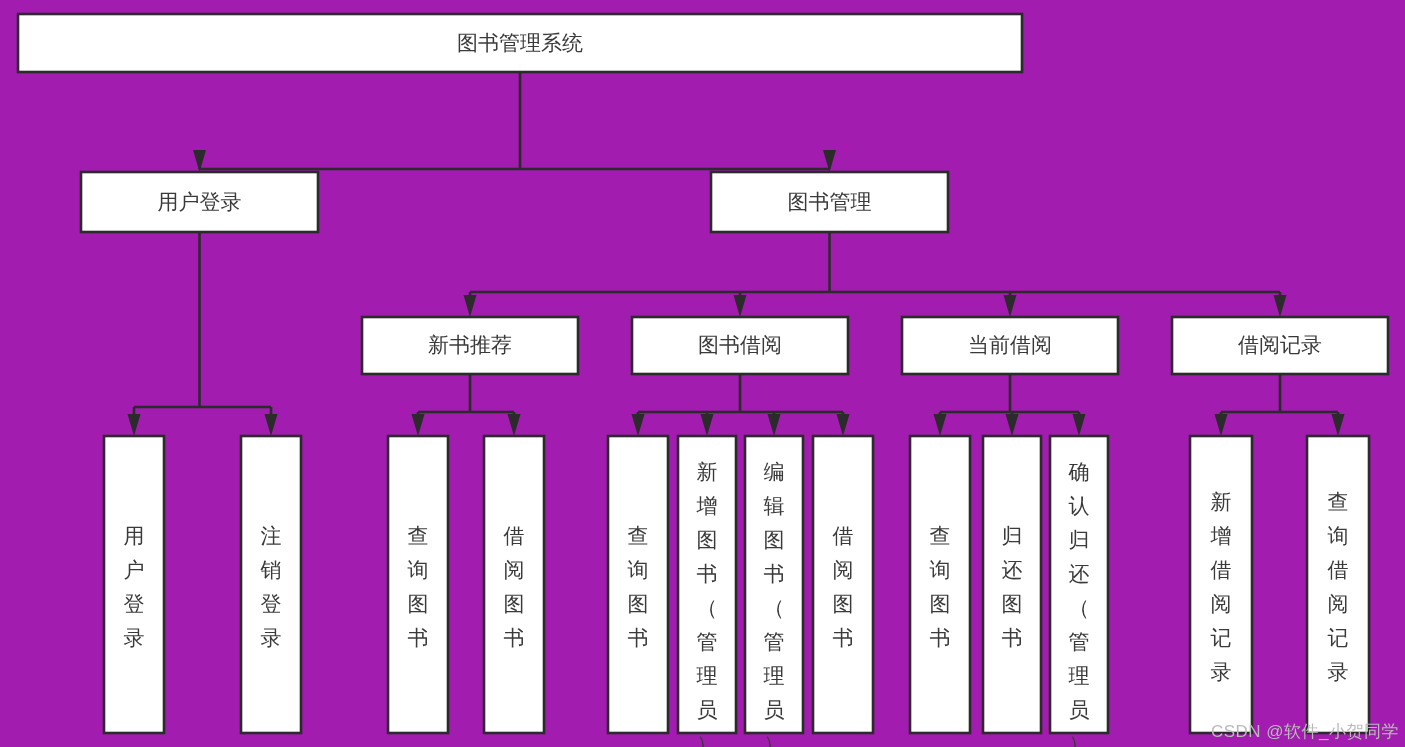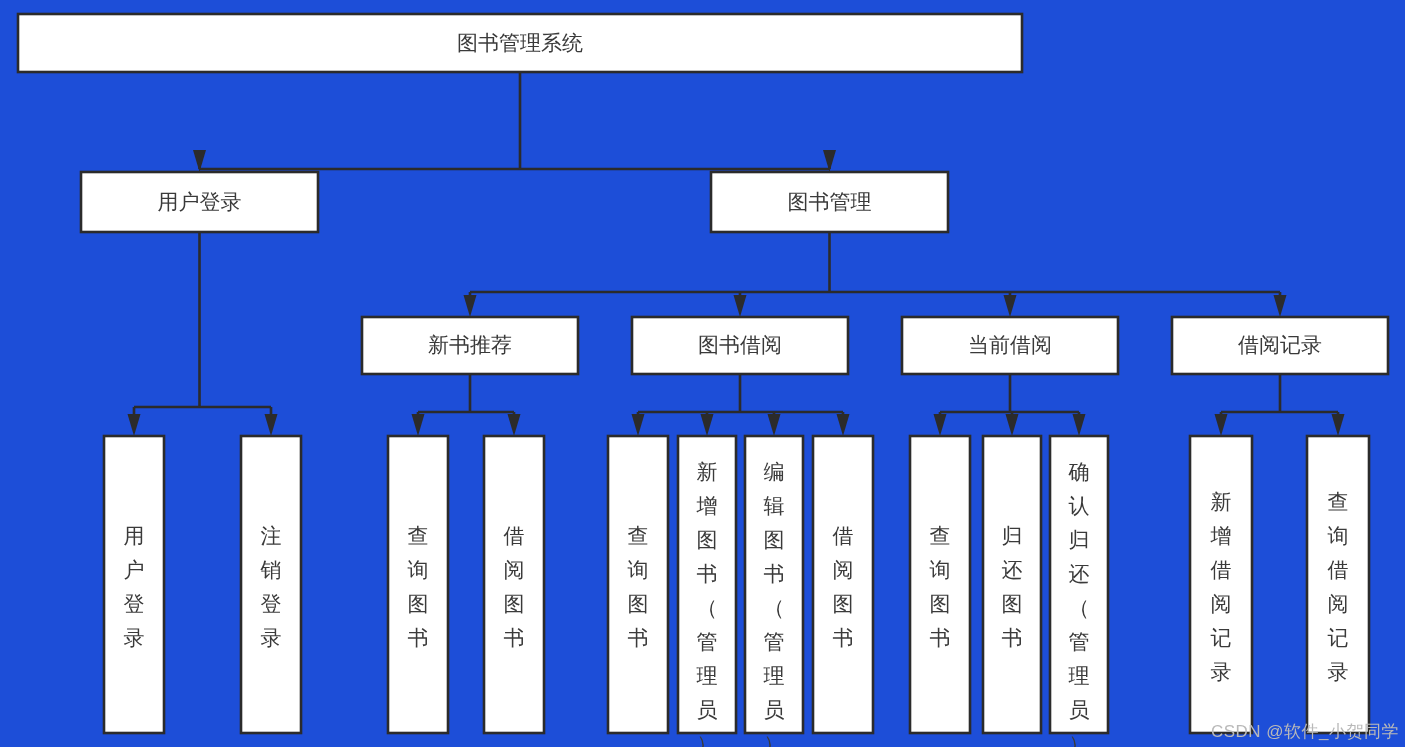--- a/index.html
+++ b/index.html
@@ -11,21 +11,21 @@
   body {
     width: 1405px;
     height: 747px;
     font-family: "Liberation Sans", "DejaVu Sans", sans-serif;
     overflow: hidden;
   }
   #diagram-root {
     position: relative;
     width: 1405px;
     height: 747px;
-    background: #1d4ed8;
+    background: #a21caf;
   }
   svg#chart-svg {
     position: absolute;
     left: 0;
     top: 0;
     width: 1405px;
     height: 747px;
     display: block;
   }
   .node-box {

